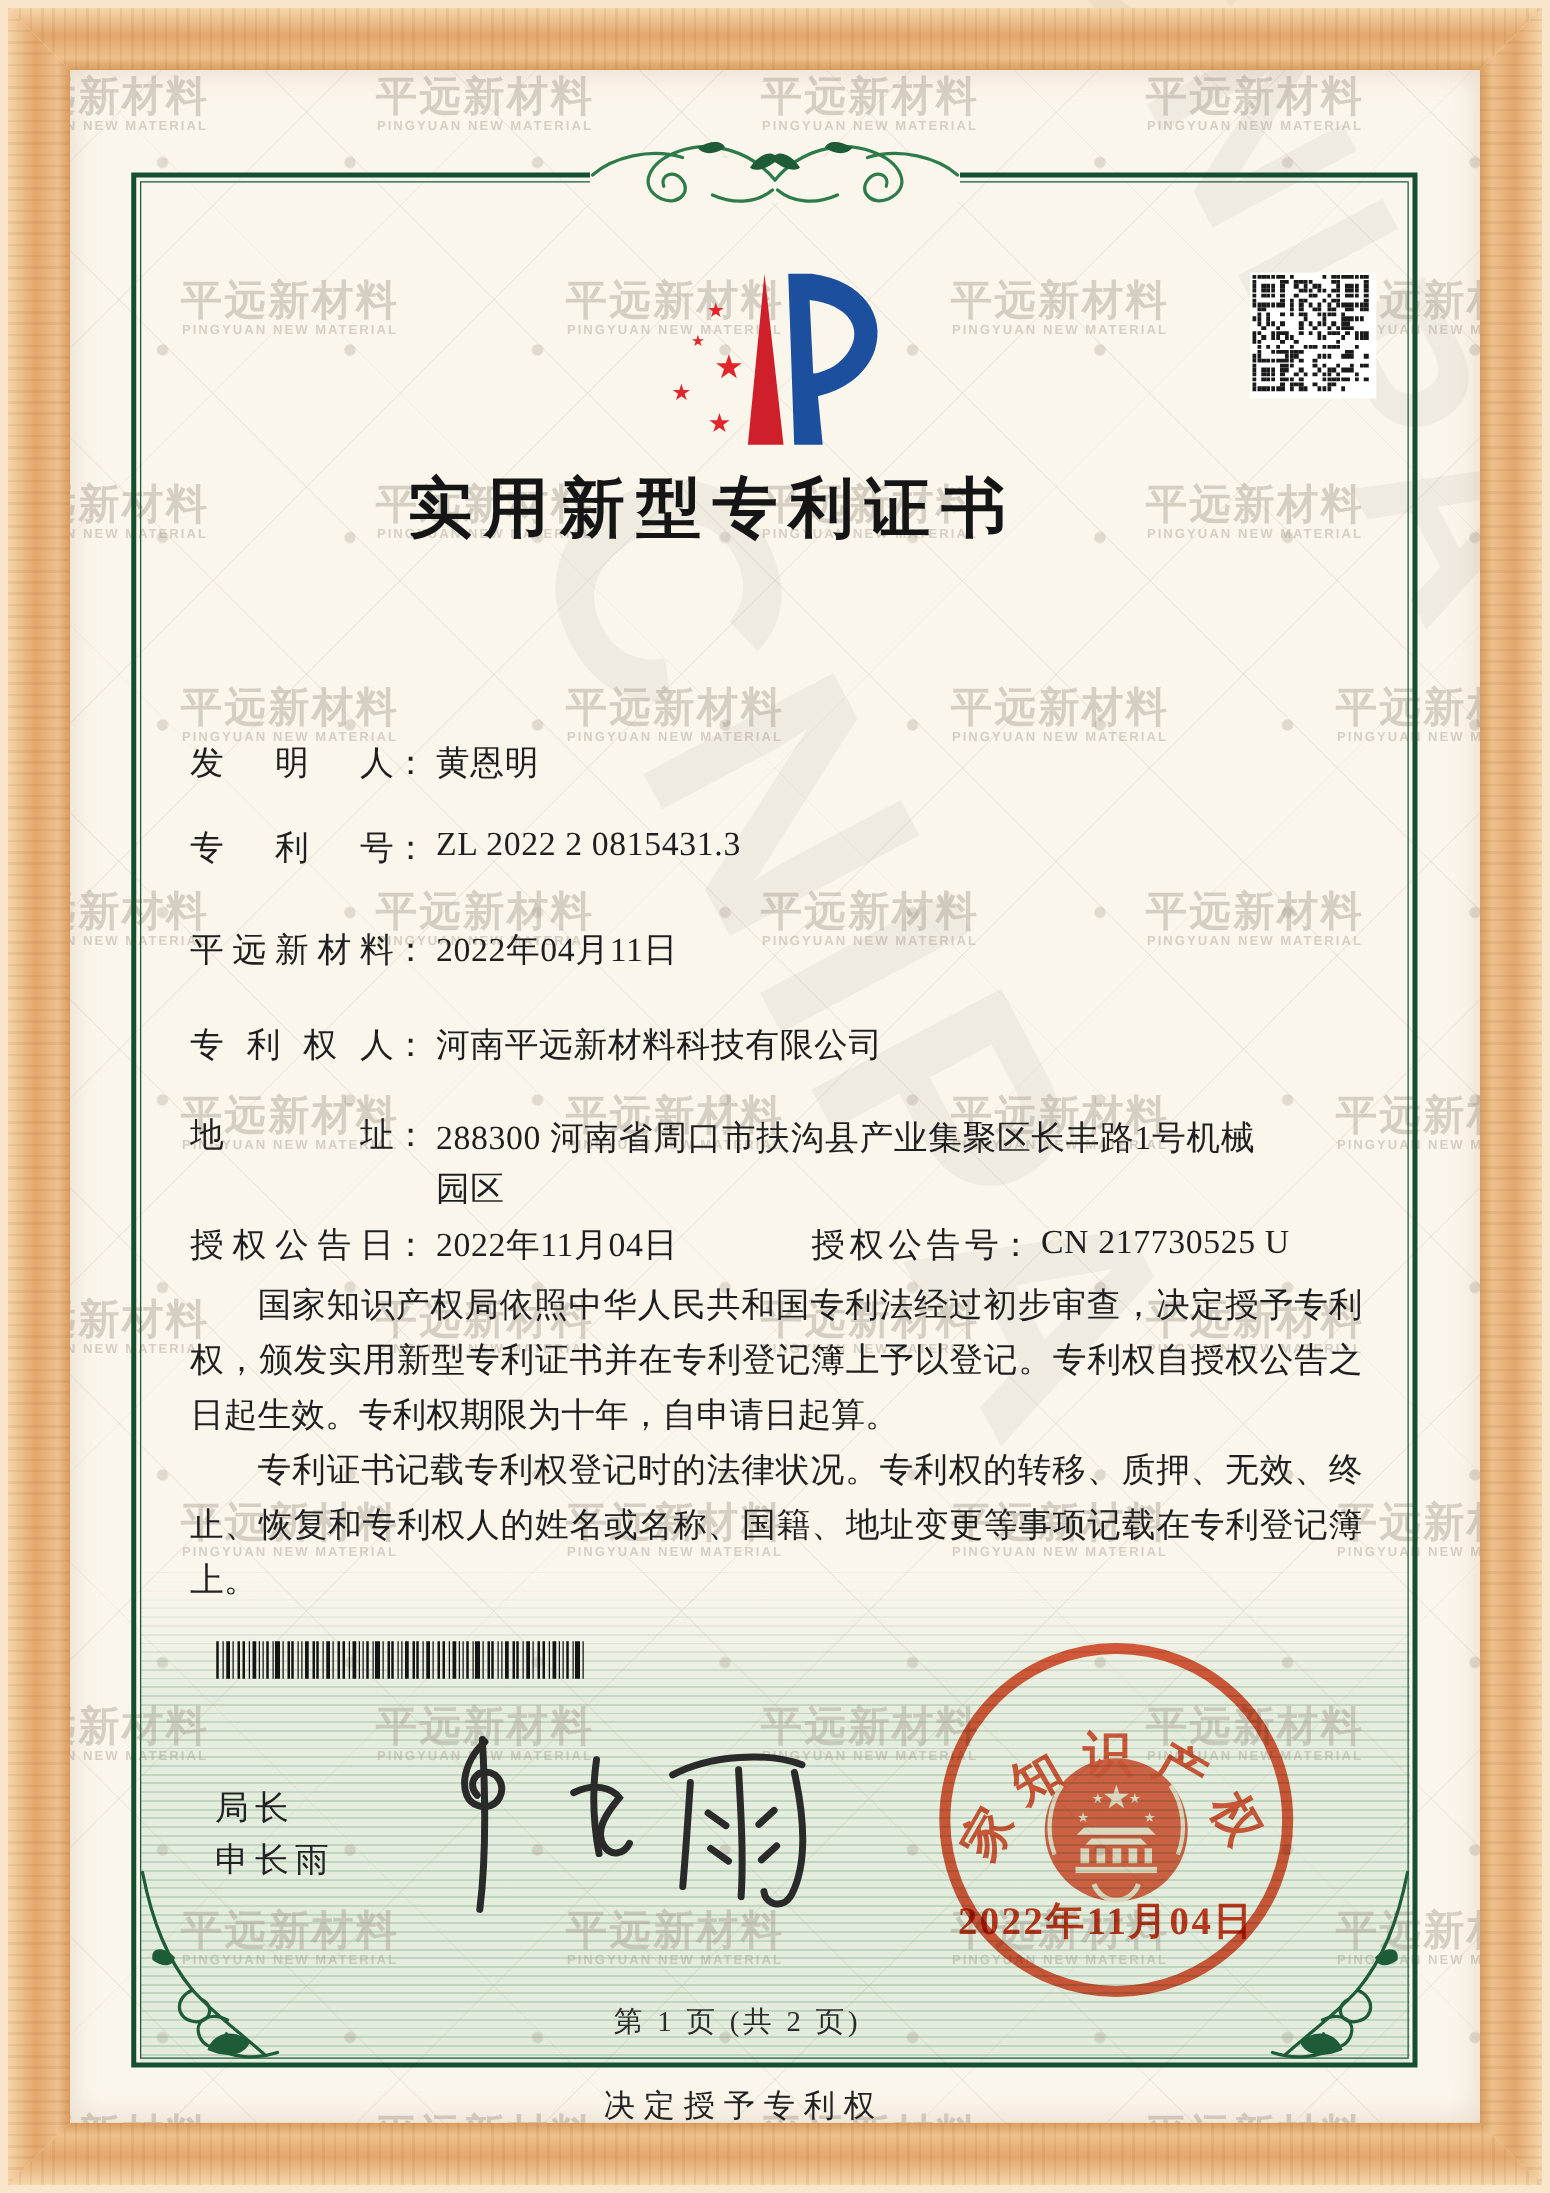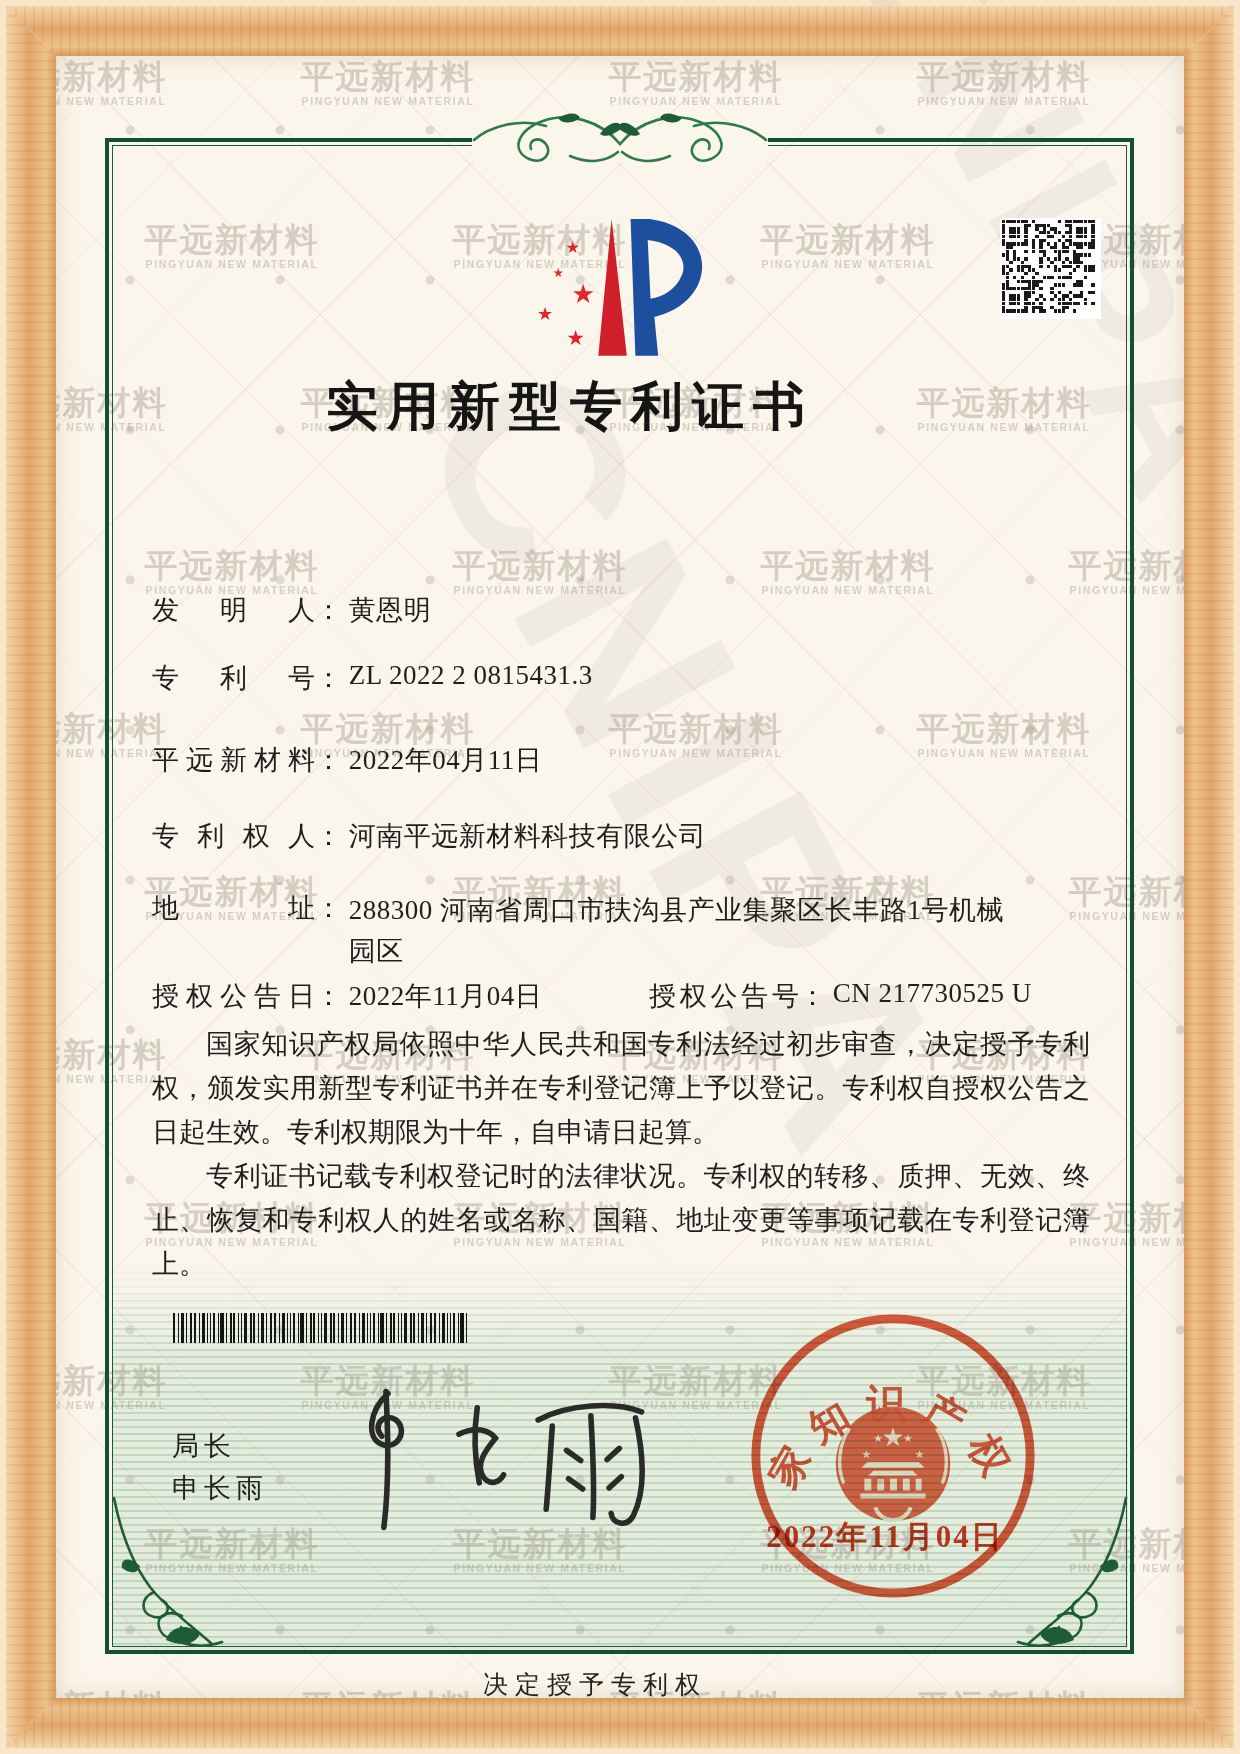--- a/index.html
+++ b/index.html
@@ -822,15 +822,16 @@
         <rect x="23" y="15" width="6" height="12"></rect>
         <rect x="-33" y="30" width="66" height="5"></rect>
         <path d="M-50,20 C-57,2 -55,-20 -44,-36" stroke="#f5e7d8" stroke-width="3.5" fill="none"></path>
         <path d="M50,20 C57,2 55,-20 44,-36" stroke="#f5e7d8" stroke-width="3.5" fill="none"></path>
         <path d="M-18,44 A19,19 0 0 0 18,44" stroke="#f5e7d8" stroke-width="4" fill="none"></path>
       </g>
     </g>
   </svg>
   <div class="seal-date">2022年11月04日</div>
 
+  <div class="txt pageno">第 1 页 (共 2 页)</div>
   <div class="txt footnote">决定授予专利权</div>
 
 </div>
 
 </body></html>

